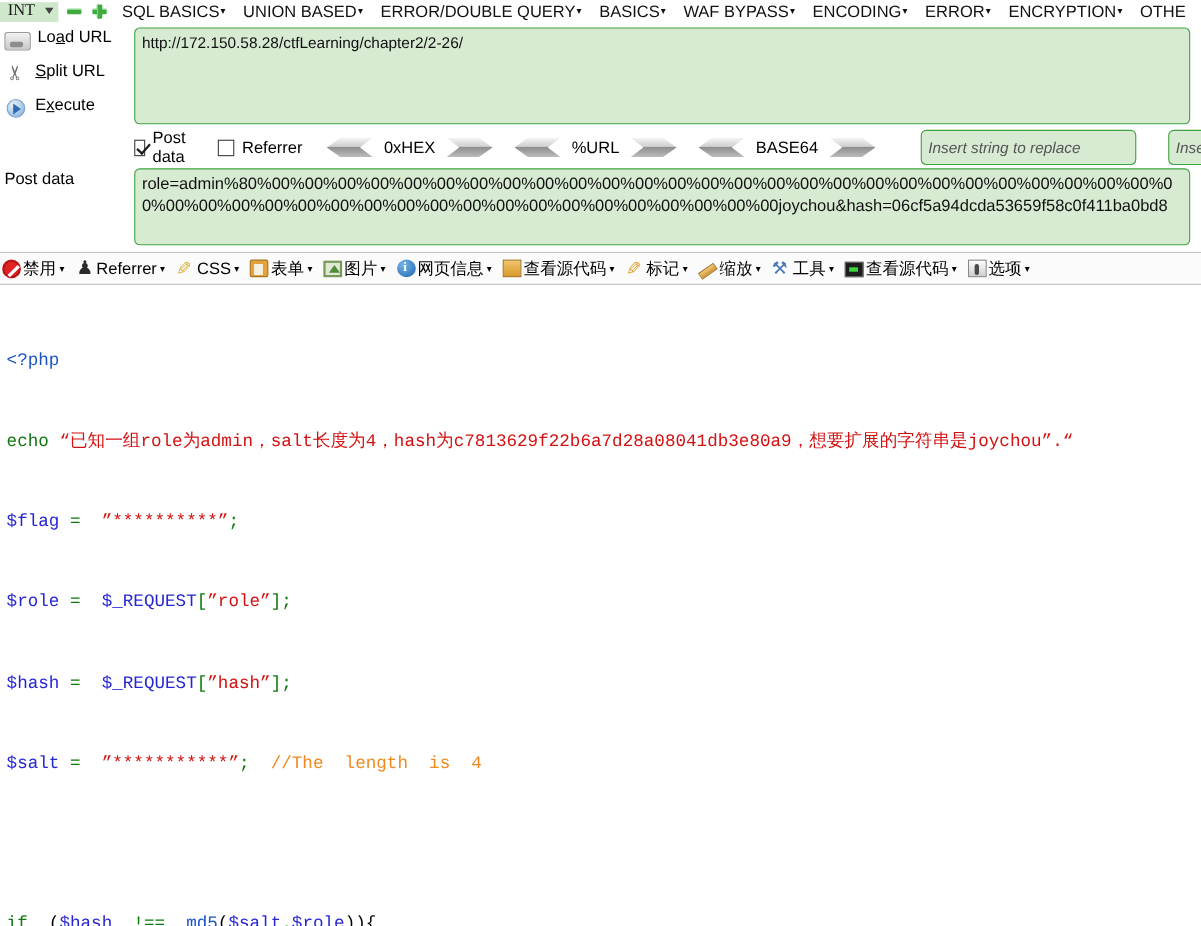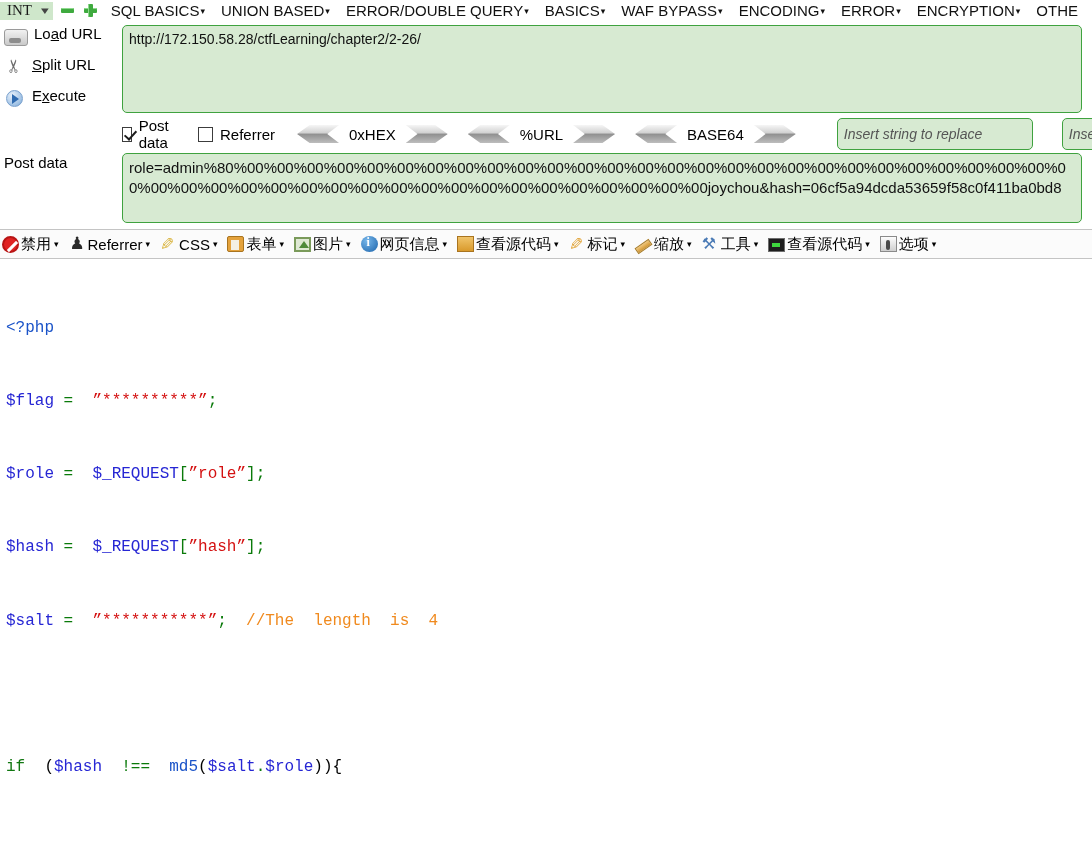--- a/index.html
+++ b/index.html
@@ -525,20 +525,21 @@
     <span class="dev-item">
         <span class="dev-ico ic-opt"></span>
         <span>选项</span>
         <span class="dev-caret">▾</span>
       </span>
   </div>
 </div>
 
 <div class="code">
   <span class="ln"><span class="tag">&lt;?php</span></span>
+  <span class="ln"><span class="kw">echo</span><span class="plain"> </span><span class="str">“已知一组role为admin，salt长度为4，hash为c7813629f22b6a7d28a08041db3e80a9，想要扩展的字符串是joychou”</span><span class="str">.“</span></span>
   <span class="ln"><span class="var">$flag</span><span class="punct"> =  </span><span class="str">”**********”</span><span class="punct">;</span></span>
   <span class="ln"><span class="var">$role</span><span class="punct"> =  </span><span class="var">$_REQUEST</span><span class="punct">[</span><span class="str">”role”</span><span class="punct">];</span></span>
   <span class="ln"><span class="var">$hash</span><span class="punct"> =  </span><span class="var">$_REQUEST</span><span class="punct">[</span><span class="str">”hash”</span><span class="punct">];</span></span>
   <span class="ln"><span class="var">$salt</span><span class="punct"> =  </span><span class="str">”***********”</span><span class="punct">;  </span><span class="cmt">//The  length  is  4</span></span>
   <span class="ln"></span>
   <span class="ln"><span class="kw">if</span><span class="plain">  (</span><span class="var">$hash</span><span class="punct">  !==  </span><span class="fn">md5</span><span class="plain">(</span><span class="var">$salt</span><span class="punct">.</span><span class="var">$role</span><span class="plain">)){</span></span>
   
   
   
   

